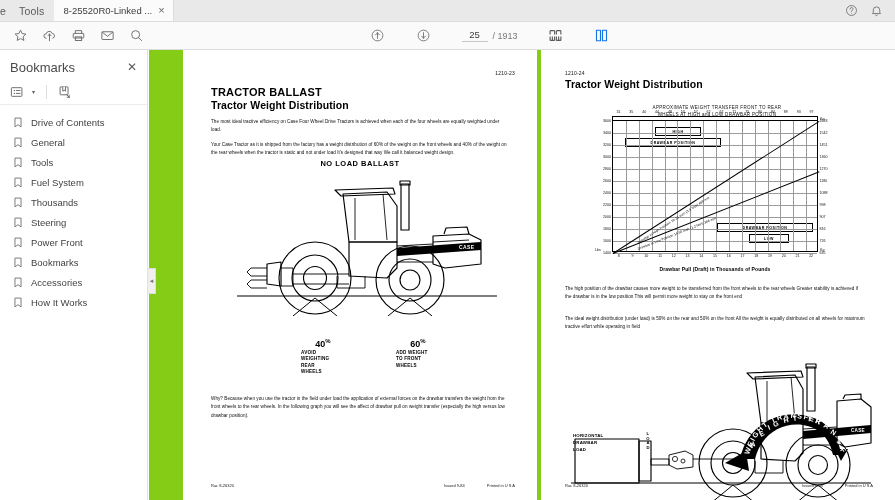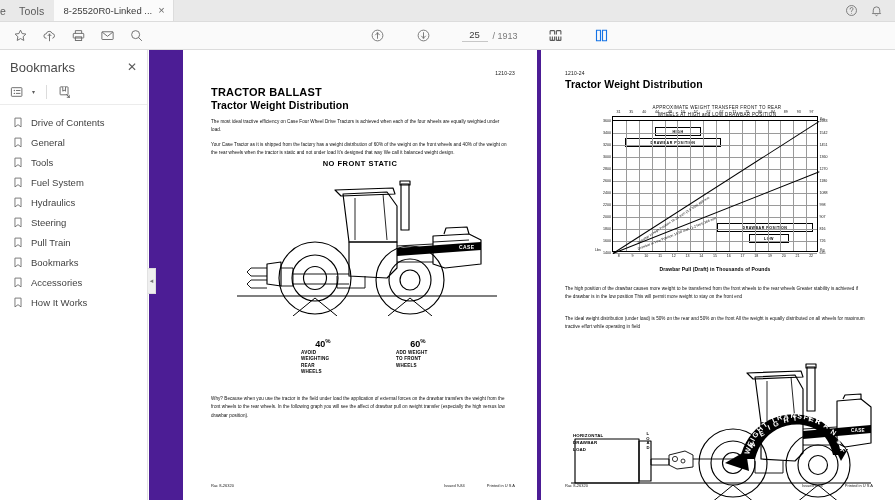--- a/index.html
+++ b/index.html
@@ -90,21 +90,21 @@
     position:absolute; left:148px; top:268px;
     width:8px; height:26px; background:#efefef;
     border:1px solid #dcdcdc; border-left:none;
     display:flex; align-items:center; justify-content:center;
     font-size:7px; color:#777; cursor:pointer; z-index:5;
   }
 
   
   .viewer {
     position:absolute; left:149px; top:50px; width:746px; height:450px;
-    background:#4c1d95; overflow:hidden;
+    background:#84cc16; overflow:hidden;
   }
   .pagepair { position:absolute; left:34px; top:0; display:flex; gap:4px; }
   .page {
     width:354px; height:450px; background:#fff;
     position:relative; overflow:hidden;
   }
 
   
   .pgnum { position:absolute; font-size:5px; color:#111; letter-spacing:.2px; }
   .h1 { font-size:11px; font-weight:bold; color:#000; letter-spacing:.2px;}
@@ -314,33 +314,33 @@
       <div class="bm-item">
         <svg width="8" height="11" viewBox="0 0 10 13" fill="none" stroke="#6c6c6c" stroke-width="1.1">
             <path d="M1.2 1h7.6v11L5 9.2 1.2 12z"></path>
           </svg>
         <span class="bm-label">Fuel System</span>
       </div>
       <div class="bm-item">
         <svg width="8" height="11" viewBox="0 0 10 13" fill="none" stroke="#6c6c6c" stroke-width="1.1">
             <path d="M1.2 1h7.6v11L5 9.2 1.2 12z"></path>
           </svg>
-        <span class="bm-label">Hydraulics</span>
+        <span class="bm-label">Thousands</span>
       </div>
       <div class="bm-item">
         <svg width="8" height="11" viewBox="0 0 10 13" fill="none" stroke="#6c6c6c" stroke-width="1.1">
             <path d="M1.2 1h7.6v11L5 9.2 1.2 12z"></path>
           </svg>
         <span class="bm-label">Steering</span>
       </div>
       <div class="bm-item">
         <svg width="8" height="11" viewBox="0 0 10 13" fill="none" stroke="#6c6c6c" stroke-width="1.1">
             <path d="M1.2 1h7.6v11L5 9.2 1.2 12z"></path>
           </svg>
-        <span class="bm-label">Pull Train</span>
+        <span class="bm-label">Power Front</span>
       </div>
       <div class="bm-item">
         <svg width="8" height="11" viewBox="0 0 10 13" fill="none" stroke="#6c6c6c" stroke-width="1.1">
             <path d="M1.2 1h7.6v11L5 9.2 1.2 12z"></path>
           </svg>
         <span class="bm-label">Bookmarks</span>
       </div>
       <div class="bm-item">
         <svg width="8" height="11" viewBox="0 0 10 13" fill="none" stroke="#6c6c6c" stroke-width="1.1">
             <path d="M1.2 1h7.6v11L5 9.2 1.2 12z"></path>
@@ -364,21 +364,21 @@
       <div class="page">
         <div class="pgnum" style="right:22px; top:20px;">1210-23</div>
 
         <div style="position:absolute; left:28px; top:36px; width:298px;">
           <div class="h1">TRACTOR BALLAST</div>
           <div class="h2" style="margin-top:1px;">Tractor Weight Distribution</div>
           <div class="para" style="margin-top:7px;">The most ideal tractive efficiency on Case Four Wheel Drive Tractors is achieved when each of the four wheels are equally weighted under load.</div>
           <div class="para" style="margin-top:6px;">Your Case Tractor as it is shipped from the factory has a weight distribution of 60% of the weight on the front wheels and 40% of the weight on the rear wheels when the tractor is static and not under load  It's designed that way  We call it balanced weight design.</div>
         </div>
 
-        <div class="ctr-cap" style="position:absolute; left:0; right:0; top:109px;">NO FRONT STATIC</div>
+        <div class="ctr-cap" style="position:absolute; left:0; right:0; top:109px;">NO LOAD BALLAST</div>
 
         <svg class="art" style="position:absolute; left:54px; top:118px;" width="260" height="148" viewBox="0 0 260 148">
           <g fill="none" stroke="#000" stroke-width="1.15" stroke-linejoin="round">
 
             <line x1="0" y1="128" x2="260" y2="128" stroke-width="1.2"></line>
 
             <circle cx="78" cy="110" r="36"></circle>
             <circle cx="78" cy="110" r="23"></circle>
             <circle cx="78" cy="110" r="11.5"></circle>
 

